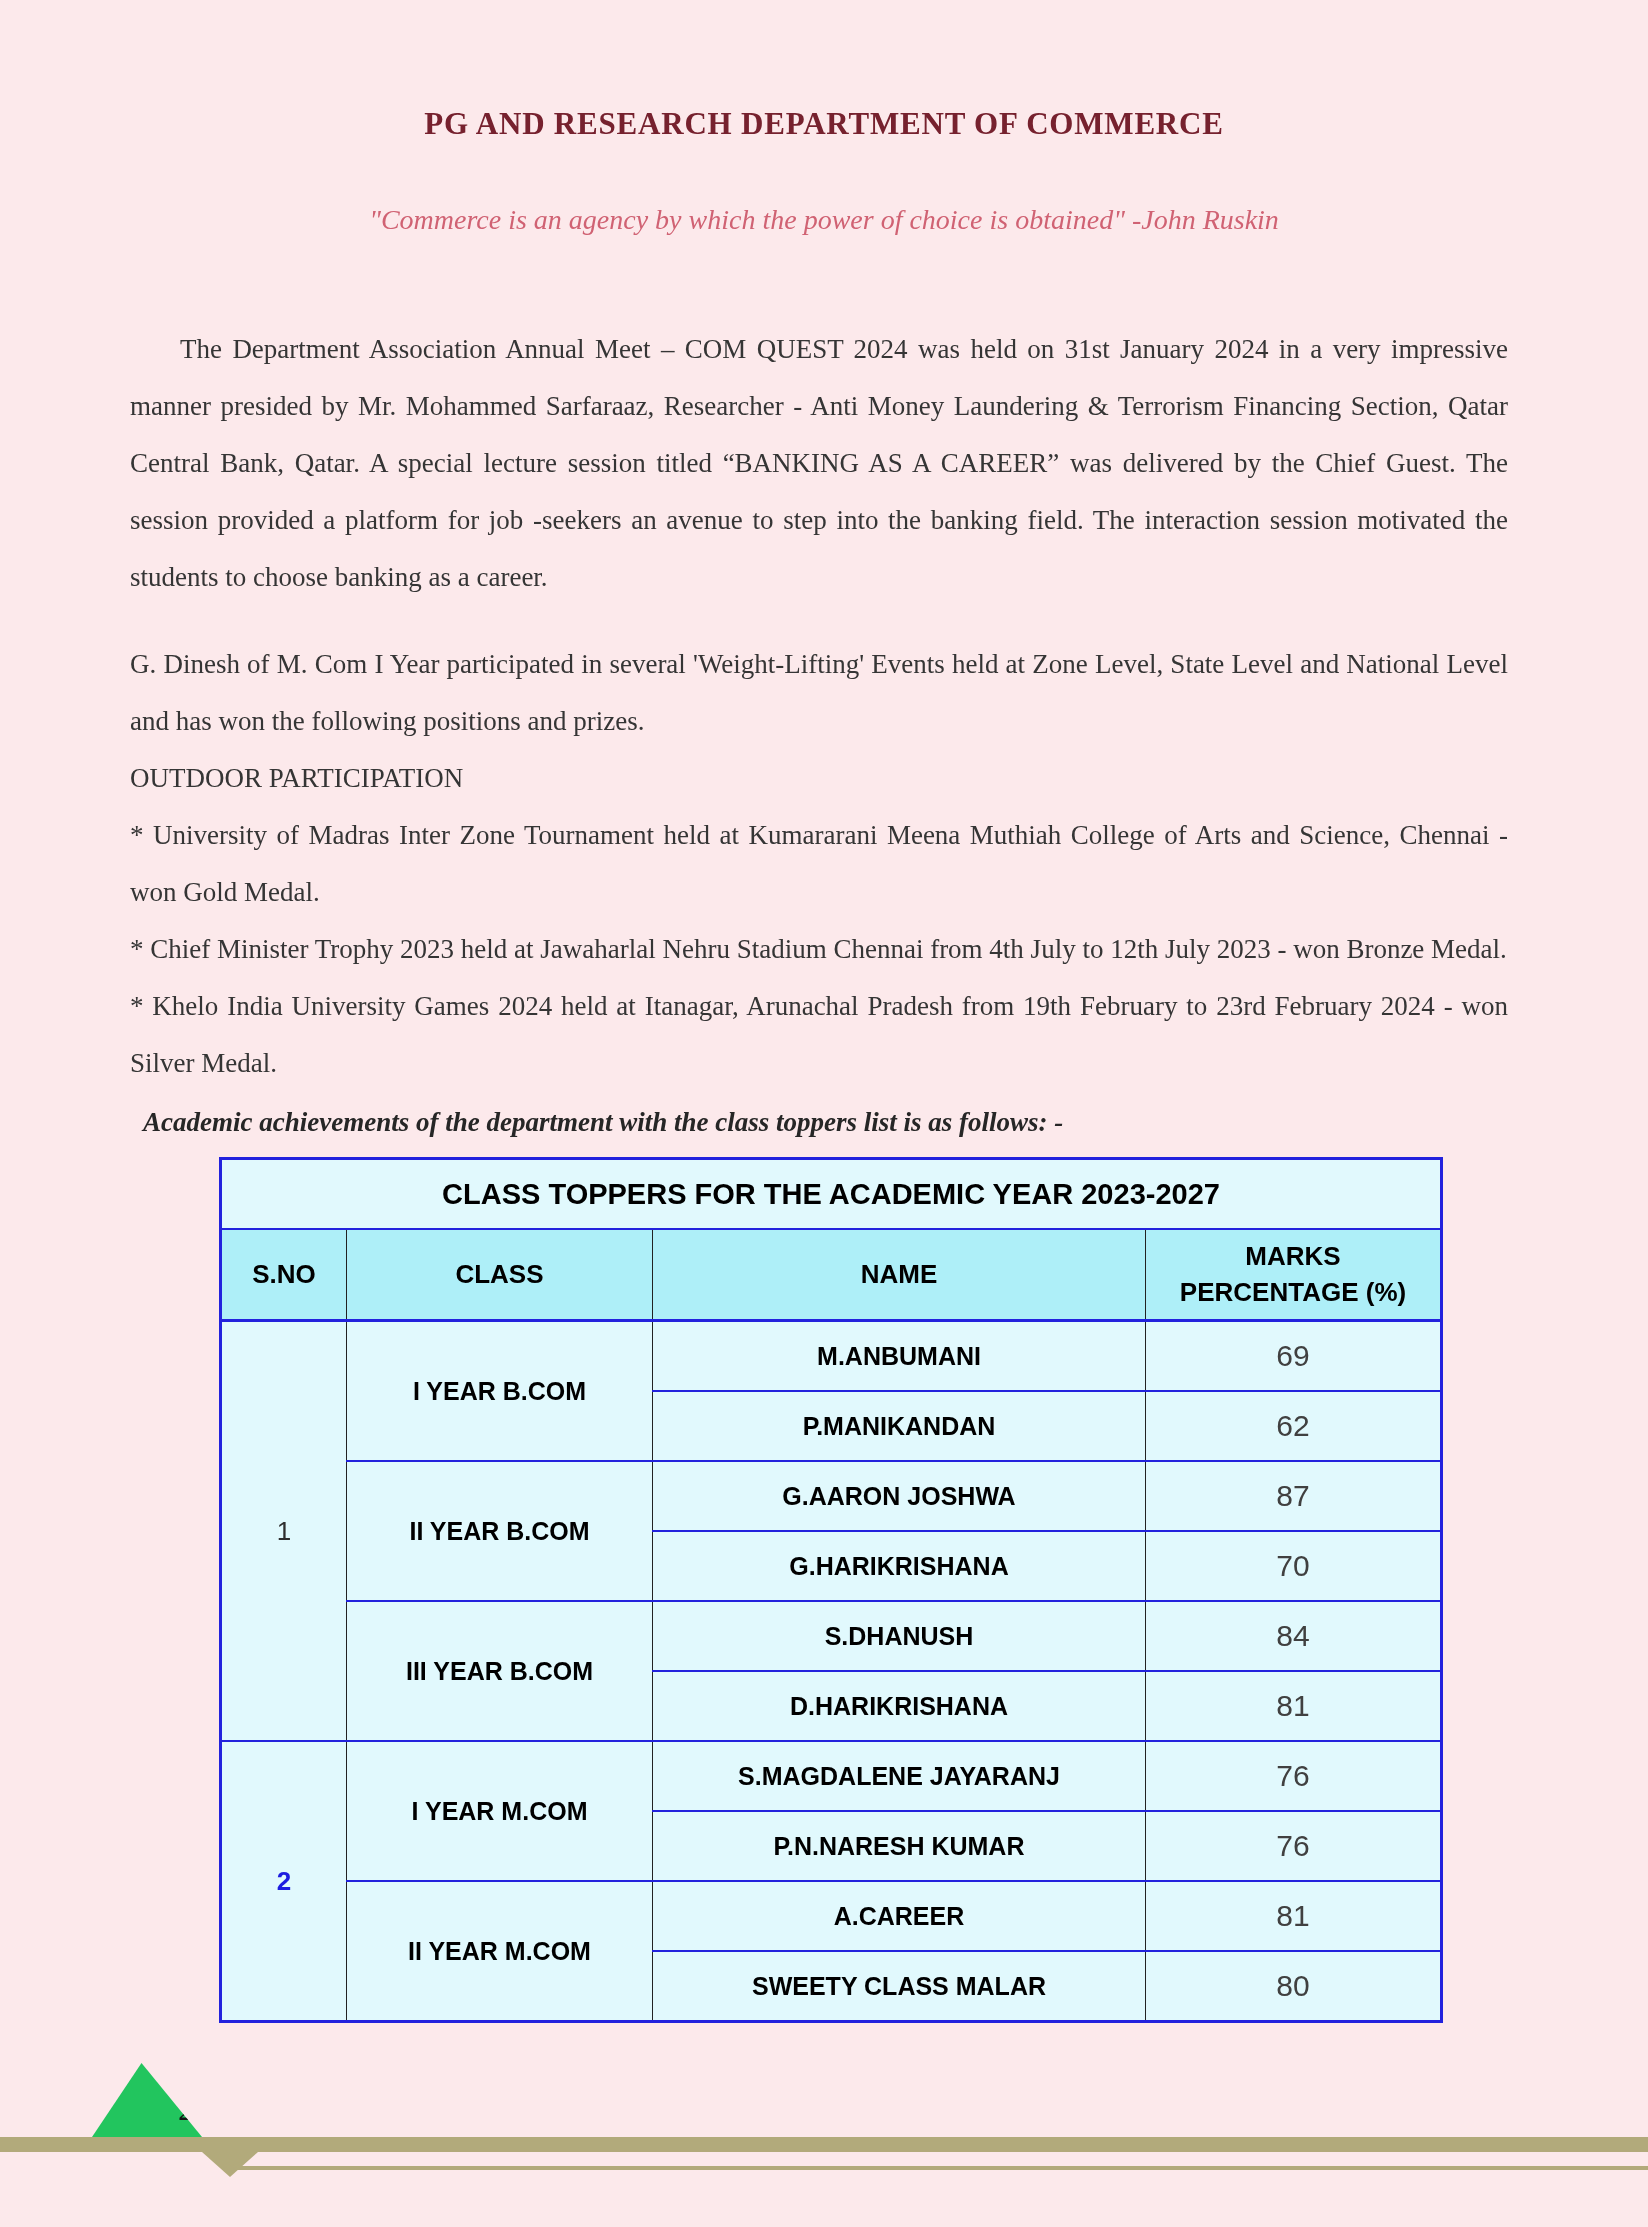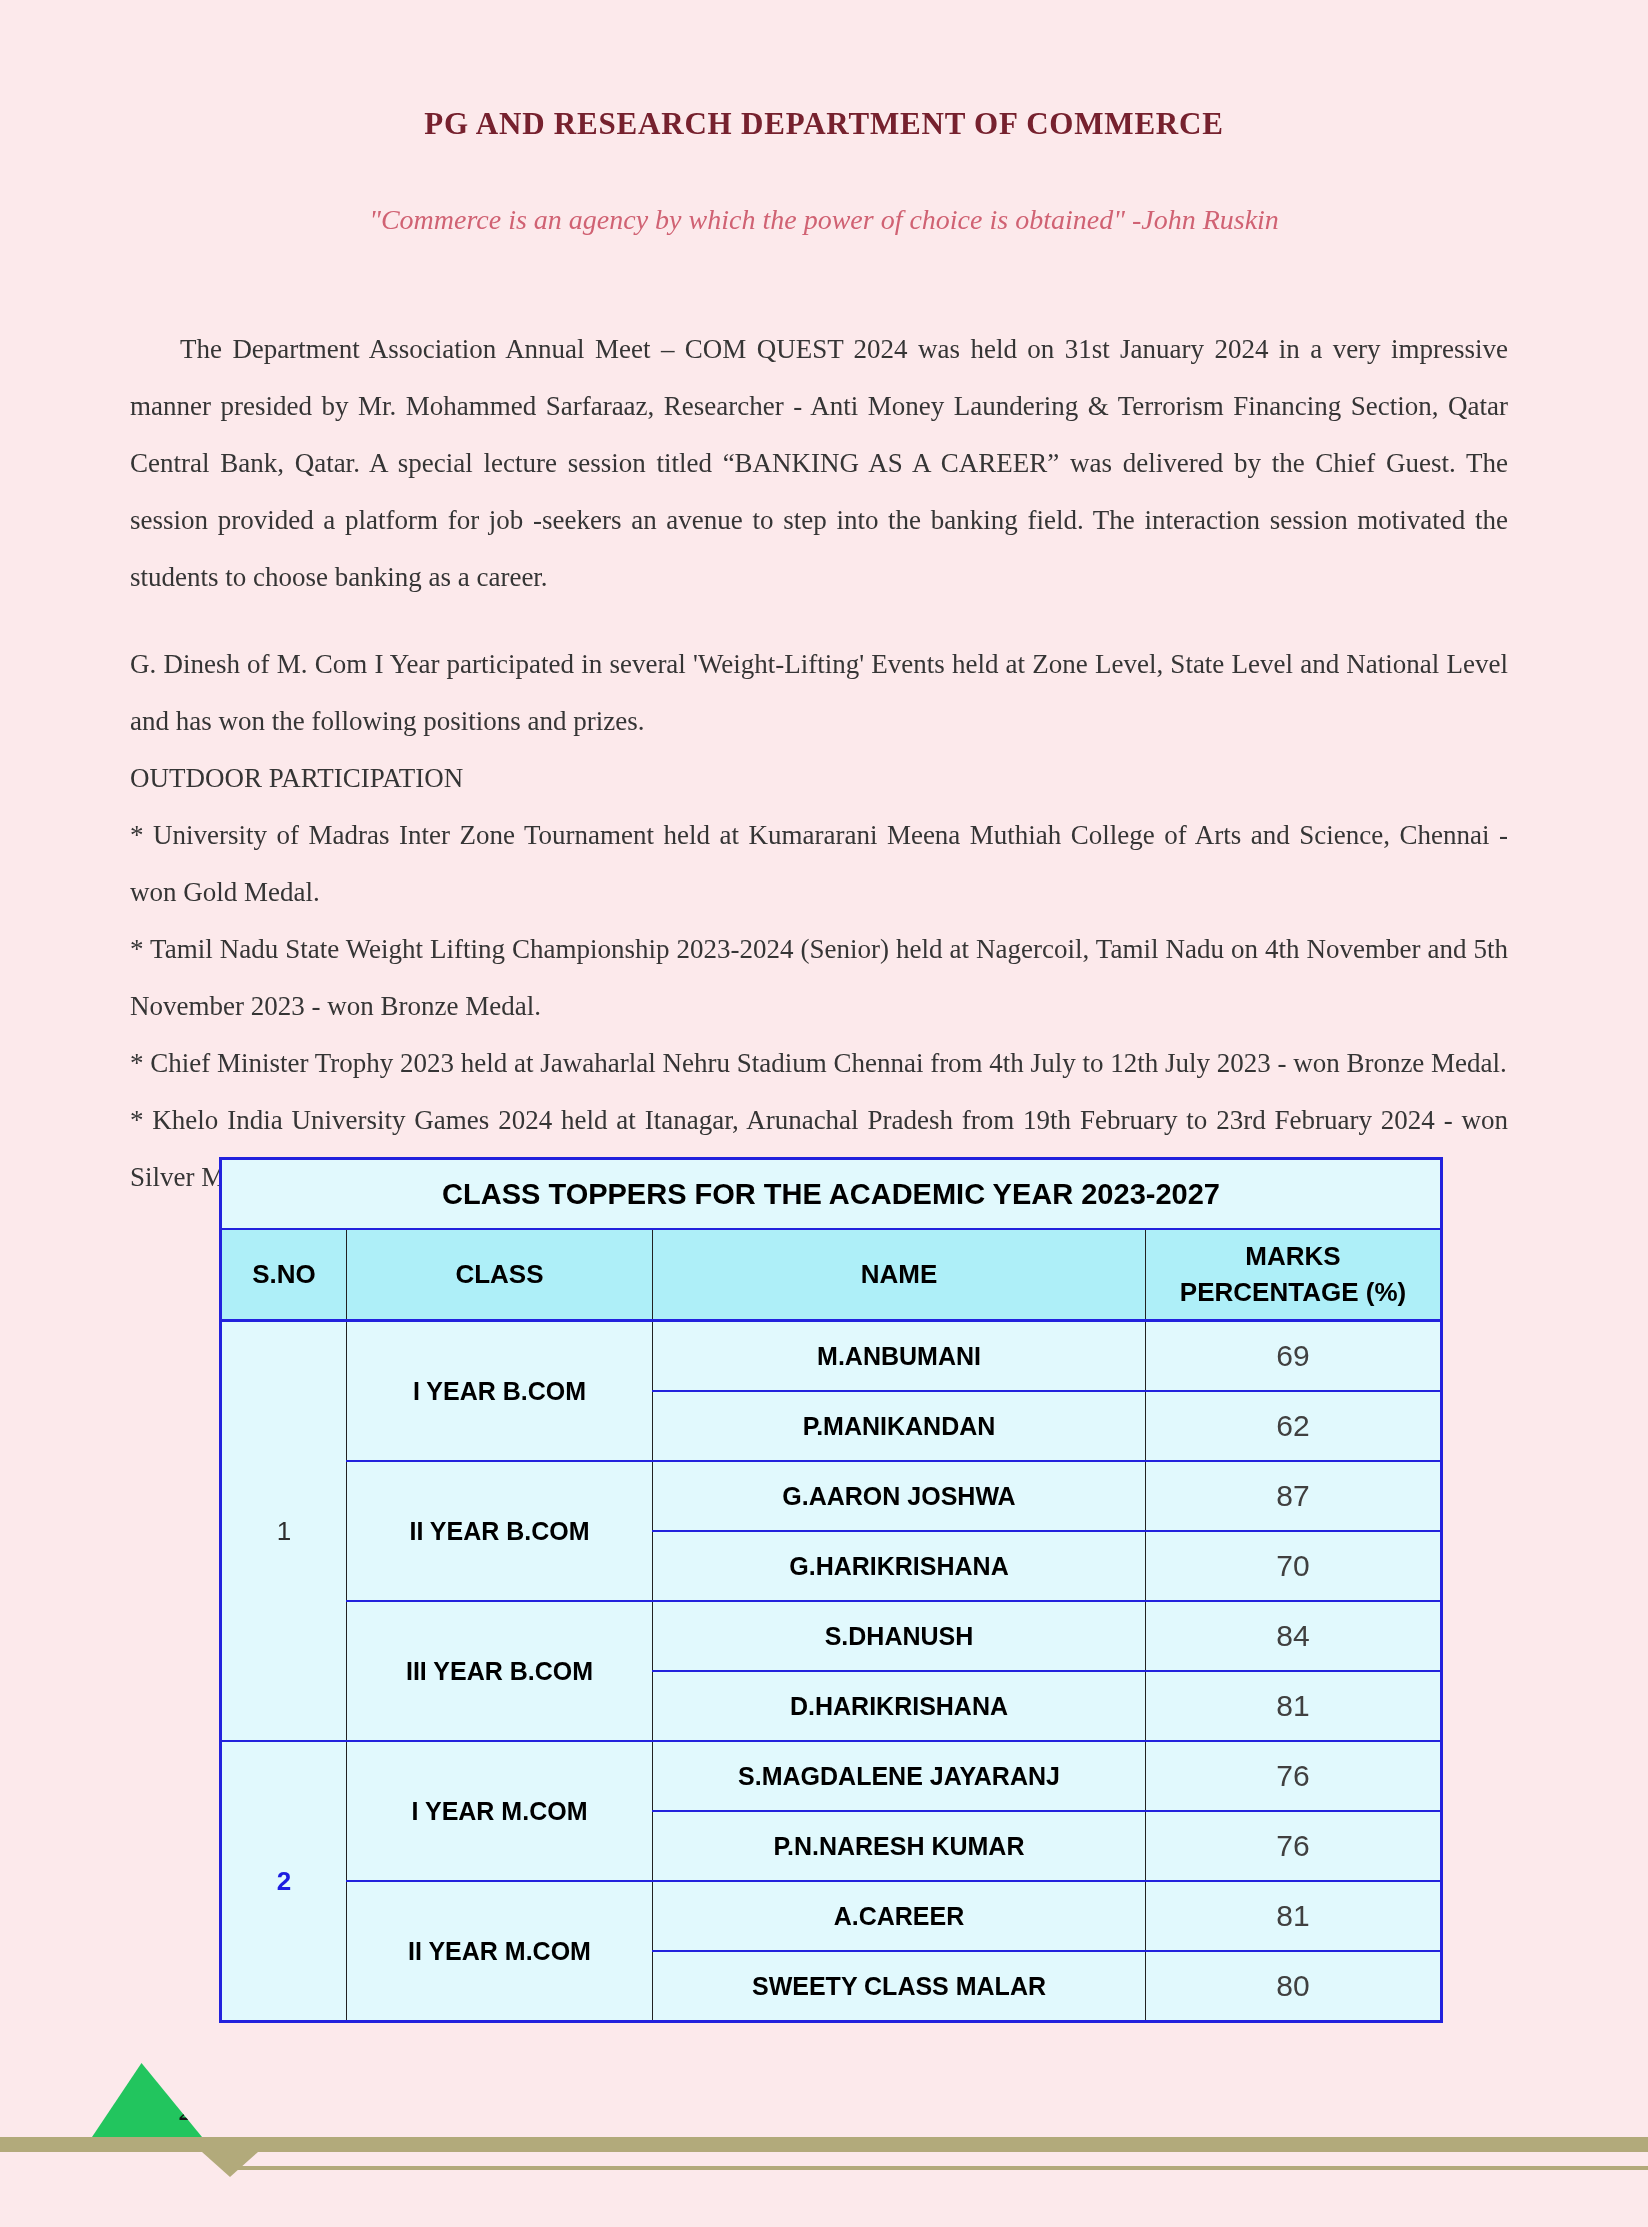--- a/index.html
+++ b/index.html
@@ -80,25 +80,25 @@
   <h1 class="page-title">PG AND RESEARCH DEPARTMENT OF COMMERCE</h1>
 
   <div class="quote-line">"Commerce is an agency by which the power of choice is obtained" -John Ruskin</div>
 
   <p class="intro-para bodytext">The Department Association Annual Meet – COM QUEST 2024 was held on 31st January 2024 in a very impressive manner presided by Mr. Mohammed Sarfaraaz, Researcher - Anti Money Laundering &amp; Terrorism Financing Section, Qatar Central Bank, Qatar. A special lecture session titled “BANKING AS A CAREER” was delivered by the Chief Guest. The session provided a platform for job -seekers an avenue to step into the banking field. The interaction session motivated the students to choose banking as a career.</p>
 
   <div class="outdoor-block bodytext">
     <p>G. Dinesh of M. Com I Year participated in several 'Weight-Lifting' Events held at Zone Level, State Level and National Level and has won the following positions and prizes.</p>
     <p>OUTDOOR PARTICIPATION</p>
     <p>* University of Madras Inter Zone Tournament held at Kumararani Meena Muthiah College of Arts and Science, Chennai - won Gold Medal.</p>
-    <p>* Tamil Nadu State Weight Lifting Championship 2023-2024 (Senior) held at Nagercoil, Tamil Nadu on 4th November and 5th November 2023 - won Bronze Medal.</p>
     <p>* Chief Minister Trophy 2023 held at Jawaharlal Nehru Stadium Chennai from 4th July to 12th July 2023 - won Bronze Medal.</p>
     <p>* Khelo India University Games 2024 held at Itanagar, Arunachal Pradesh from 19th February to 23rd February 2024 - won Silver Medal.</p>
   </div>
 
+  <p class="academic-note">Academic achievements of the department with the class toppers list is as follows: -</p>
 
   <div class="toppers-wrap">
     <table class="toppers">
       <colgroup>
         <col class="c-sno">
           <col class="c-class">
           <col class="c-name">
           <col class="c-marks">
       </colgroup>
       <tbody>

